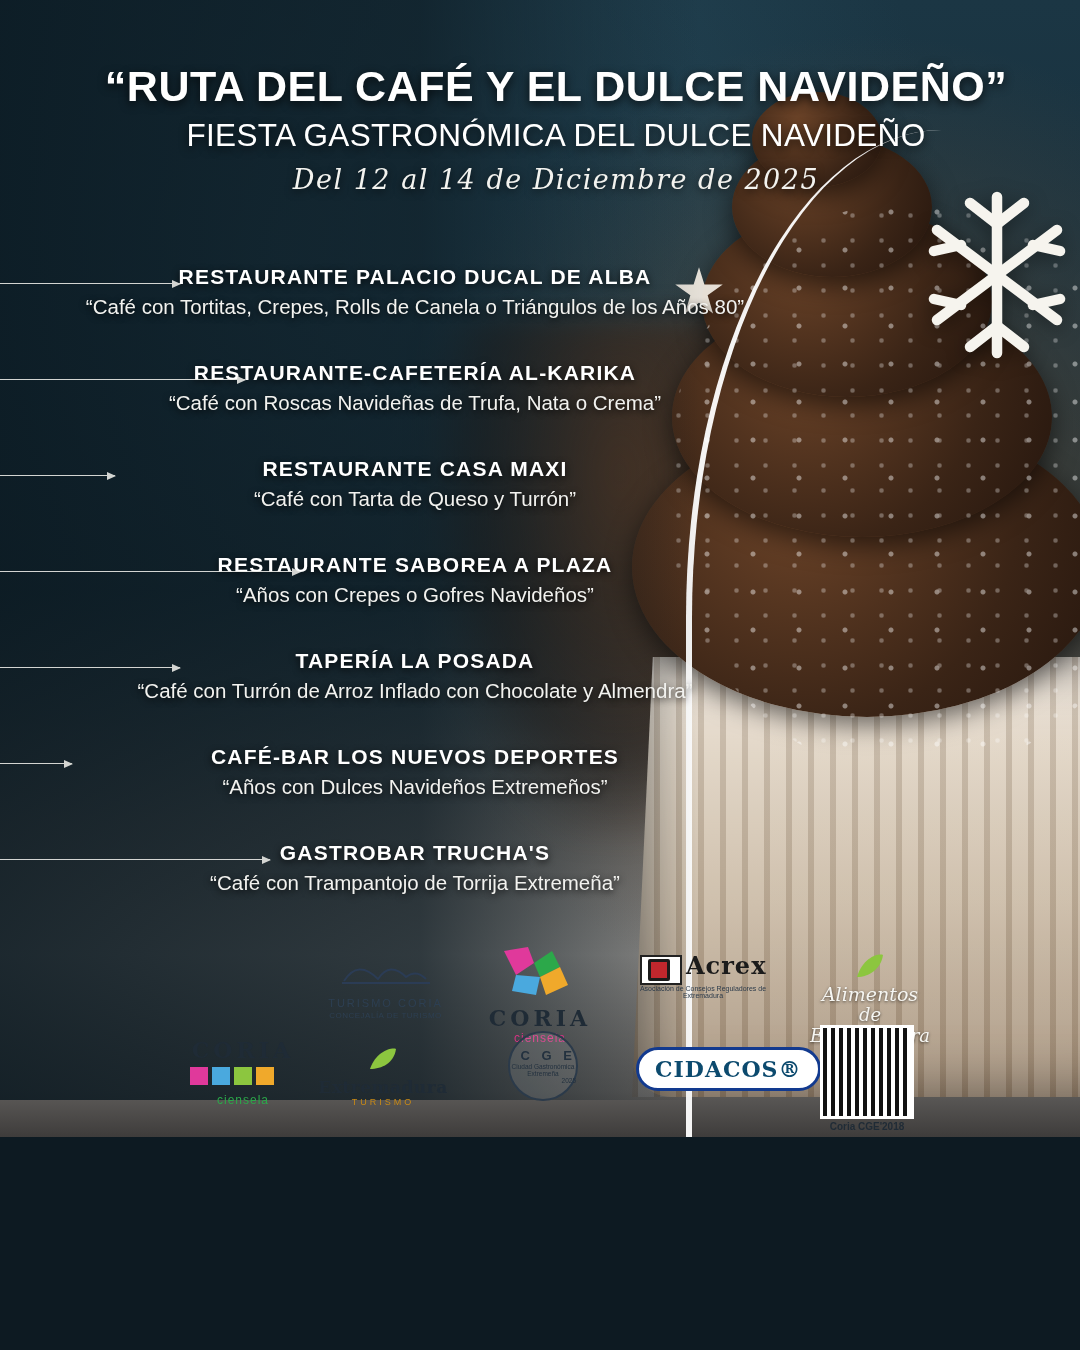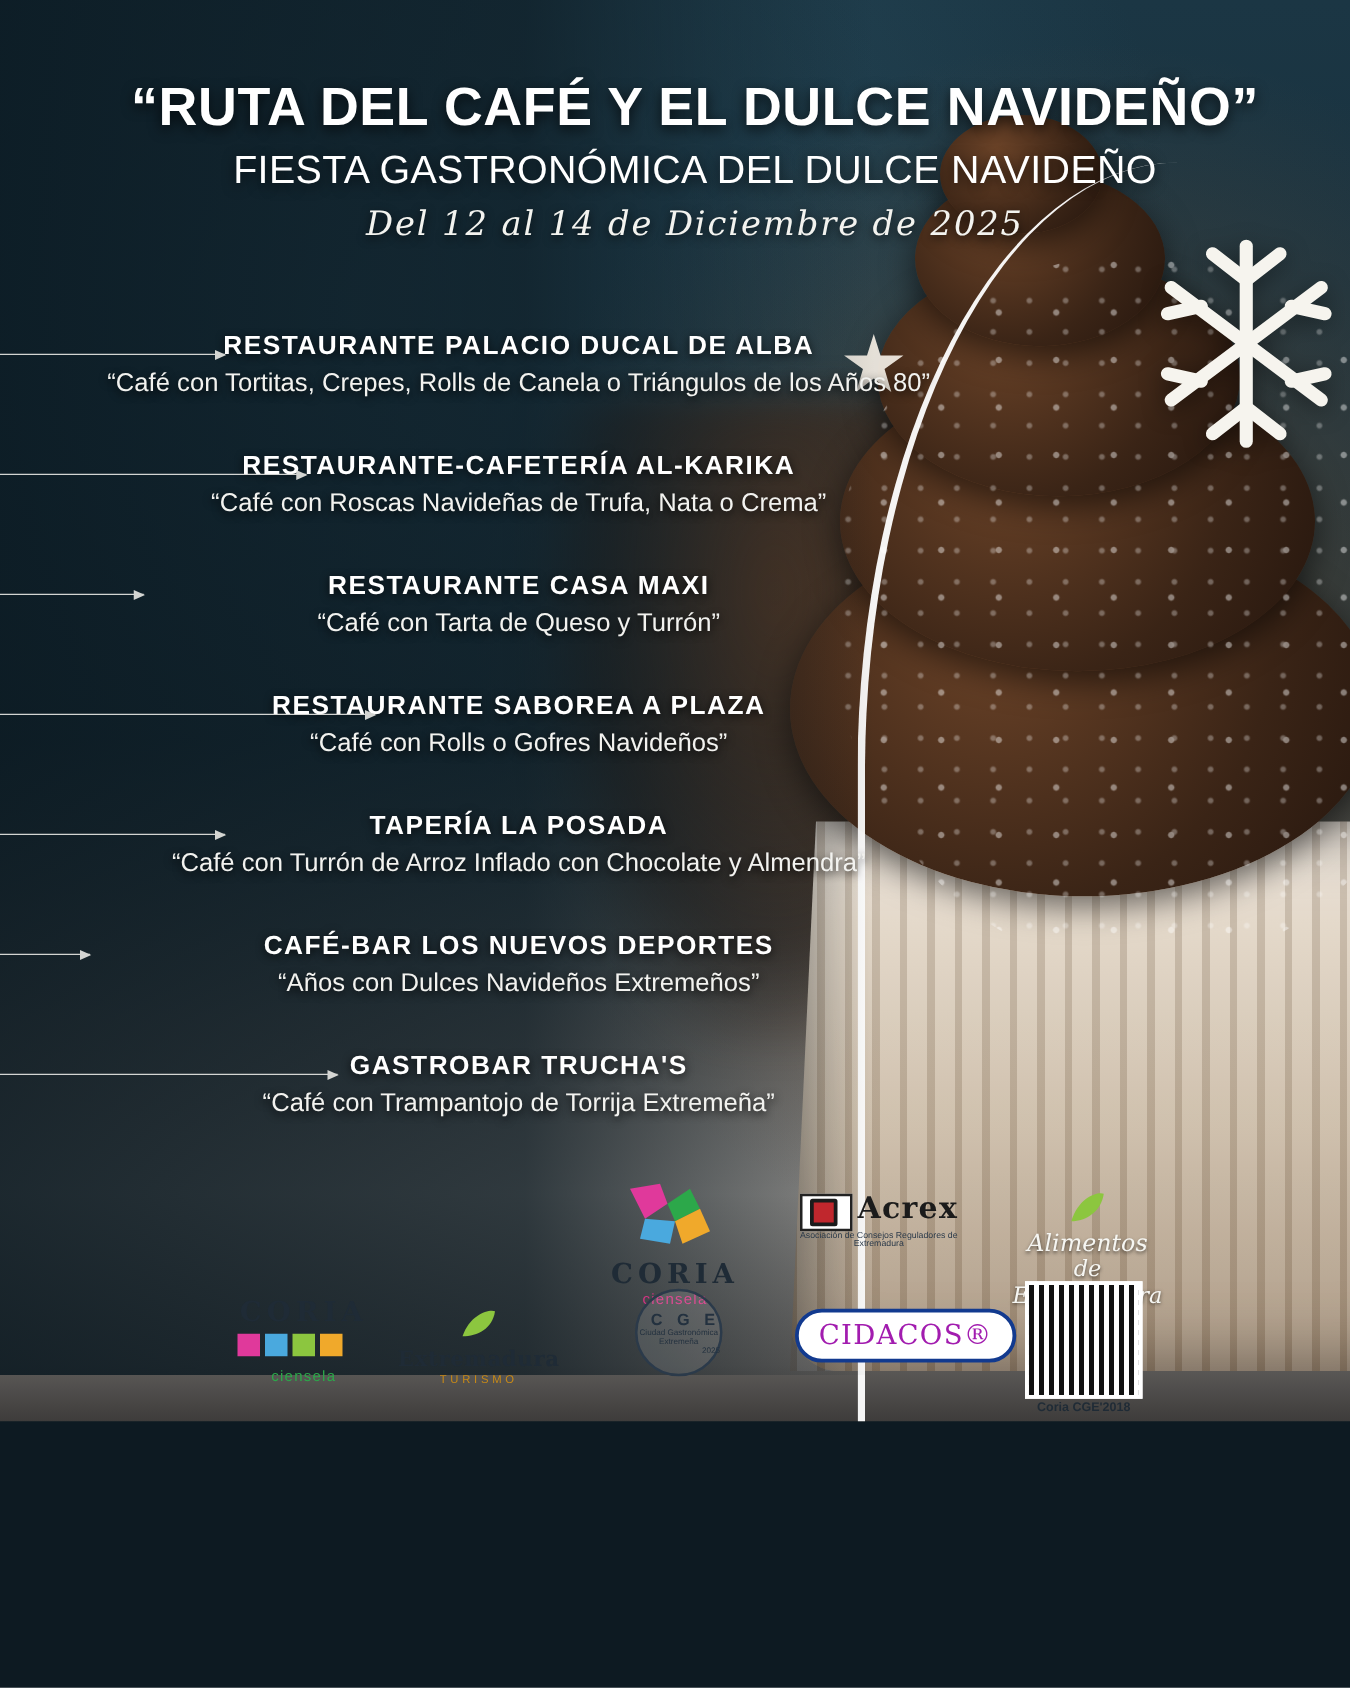--- a/index.html
+++ b/index.html
@@ -126,21 +126,21 @@
   .logo-qr{left:812px;top:88px;width:110px;}
   .qr{width:88px;height:88px;margin:0 auto;background:
       repeating-linear-gradient(90deg,#111 0 4px,#fff 4px 8px),
       repeating-linear-gradient(0deg,#111 0 4px,transparent 4px 8px);
     background-color:#fff;border:3px solid #fff;}
   .qr-label{font-size:10px;color:#1f2b36;font-weight:bold;margin-top:2px;}
   .acrex-box{display:inline-block;border:2px solid #222;padding:2px 6px;background:#fff;}
   .acrex-text{font-family:"DejaVu Serif",serif;font-size:24px;font-weight:bold;color:#1b1b1b;letter-spacing:1px;}
   .acrex-dot{display:inline-block;width:16px;height:16px;background:#c0272d;border:3px solid #1b1b1b;border-radius:2px;vertical-align:middle;margin-right:4px;}
   .cidacos{display:inline-block;background:#fff;border:3px solid #123a8f;border-radius:24px;padding:6px 16px;}
-  .cidacos span{font-family:"DejaVu Serif",serif;font-weight:normal;font-size:22px;color:#a21caf;letter-spacing:1px;}
+  .cidacos span{font-family:"DejaVu Serif",serif;font-weight:bold;font-size:22px;color:#0c4a6e;letter-spacing:1px;}
   .extremadura-t{font-family:"DejaVu Serif",serif;font-size:17px;color:#1f2b36;font-weight:bold;letter-spacing:.5px;}
   .extremadura-s{font-size:9px;color:#c98a16;letter-spacing:3px;}
   .alimentos-t{font-family:"DejaVu Serif",serif;font-style:italic;font-size:19px;color:#f6f6f2;line-height:1;text-shadow:0 1px 3px rgba(0,0,0,.6);}
   .alimentos-s{font-family:"DejaVu Serif",serif;font-style:italic;font-size:18px;color:#f6f6f2;text-shadow:0 1px 3px rgba(0,0,0,.6);}
   .coria-word{font-family:"DejaVu Serif",serif;font-weight:bold;font-size:22px;letter-spacing:4px;}
   .ciensela{font-size:12px;letter-spacing:1px;}
   .cge-ring{width:66px;height:66px;border:2px solid #2b3a4a;border-radius:50%;margin:2px auto 0;display:flex;align-items:flex-end;justify-content:center;flex-direction:column;background:rgba(255,255,255,.12);}
   .cge-ring b{font-size:13px;letter-spacing:4px;color:#23313f;}
   .cge-sub{font-size:6.5px;color:#23313f;}
   .tinytext{font-size:7px;color:#2b3a4a;}
@@ -214,21 +214,21 @@
       <div class="v-block" style="width:570px;">
         <p class="name">RESTAURANTE CASA MAXI</p>
         <p class="dish">“Café con Tarta de Queso y Turrón”</p>
       </div>
     </div>
 
     <div class="venue">
       <div class="line" style="width:300px;"></div>
       <div class="v-block" style="width:725px;">
         <p class="name">RESTAURANTE SABOREA A PLAZA</p>
-        <p class="dish">“Café con Rolls o Gofres Navideños”</p>
+        <p class="dish">“Años con Crepes o Gofres Navideños”</p>
       </div>
     </div>
 
     <div class="venue">
       <div class="line" style="width:180px;"></div>
       <div class="v-block" style="width:630px;">
         <p class="name">TAPERÍA LA POSADA</p>
         <p class="dish">“Café con Turrón de Arroz Inflado con Chocolate y Almendra”</p>
       </div>
     </div>
@@ -247,20 +247,28 @@
         <p class="name">GASTROBAR TRUCHA'S</p>
         <p class="dish">“Café con Trampantojo de Torrija Extremeña”</p>
       </div>
     </div>
 
   </section>
 
   <footer class="logos">
 
 
+    <div class="logo logo-turismo">
+      <svg width="96" height="44" viewBox="0 0 96 44">
+        <path d="M6 34 q14 -22 34 -2 q12 -18 28 -2 q10 -8 20 2" fill="none" stroke="#2b3c55" stroke-width="2"></path>
+        <path d="M4 36 h88" stroke="#2b3c55" stroke-width="2"></path>
+      </svg>
+      <div class="cap" style="font-size:11px;letter-spacing:2px;">TURISMO CORIA</div>
+      <div class="cap">CONCEJALÍA DE TURISMO</div>
+    </div>
 
     <div class="logo logo-coria-ciensela">
       <svg width="92" height="60" viewBox="0 0 92 60">
         <path d="M10 10 L34 6 L40 22 L22 34 Z" fill="#e0399b"></path>
         <path d="M40 22 L58 10 L66 26 L46 36 Z" fill="#2ca84a"></path>
         <path d="M22 34 L46 36 L42 54 L18 50 Z" fill="#4aa9de"></path>
         <path d="M46 36 L66 26 L74 44 L52 54 Z" fill="#f0a92b"></path>
       </svg>
       <div class="coria-word" style="color:#1f2b36;">CORIA</div>
       <div class="ciensela" style="color:#d63384;">ciensela</div>

